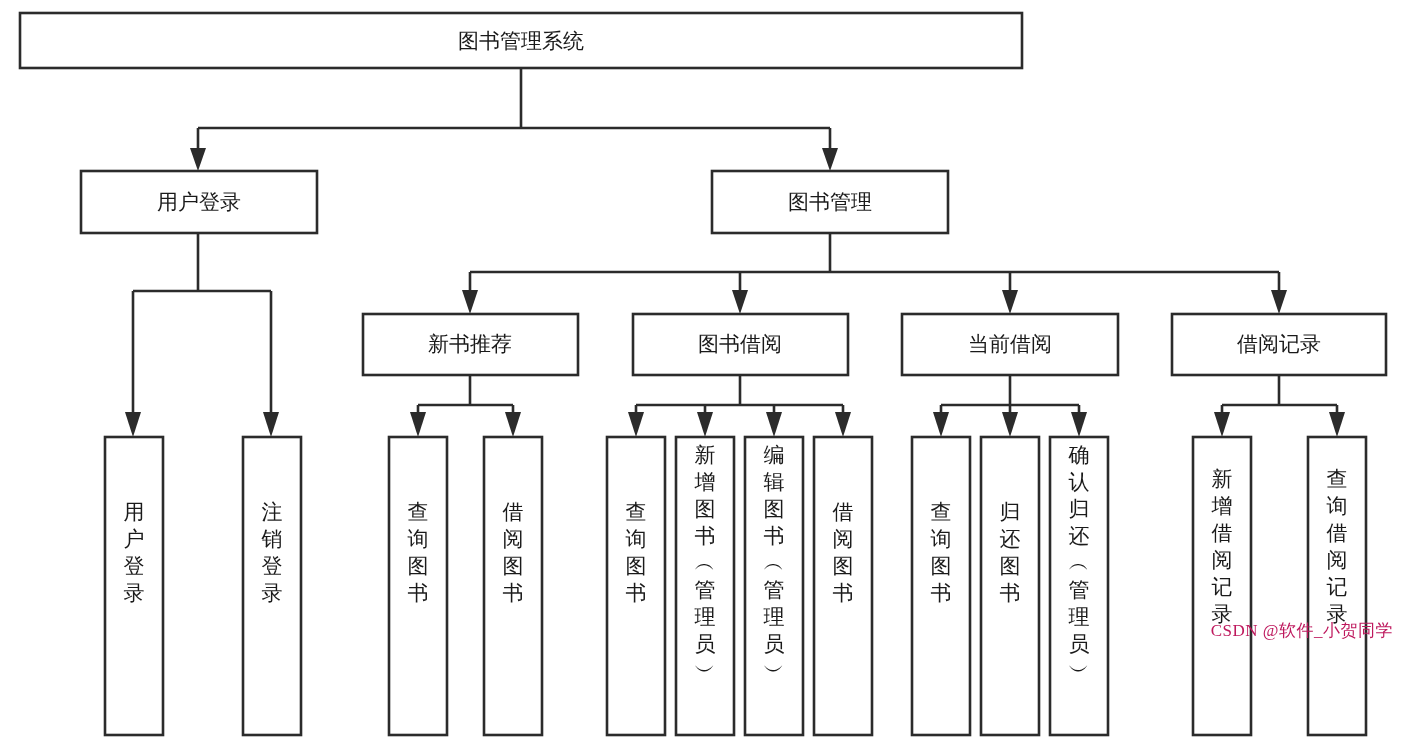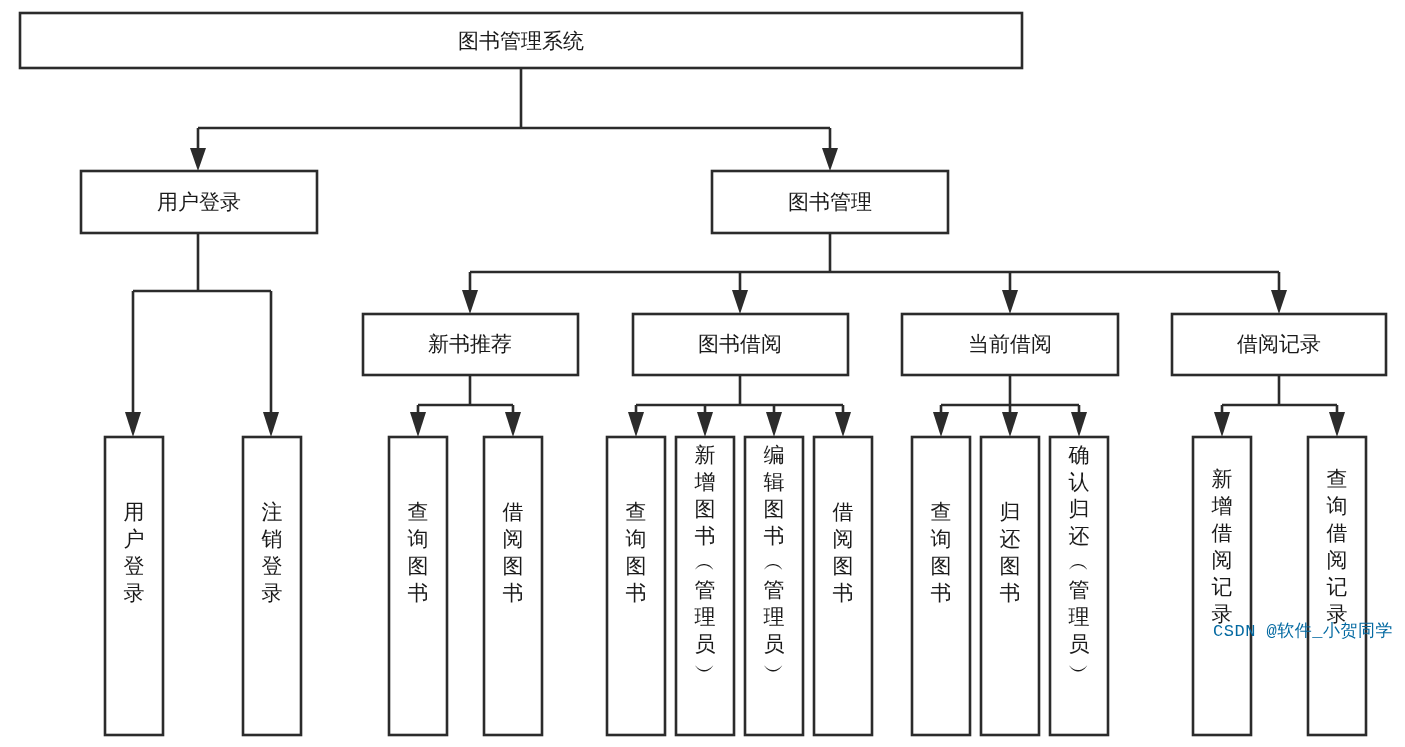--- a/index.html
+++ b/index.html
@@ -52,23 +52,23 @@
   .leaf-label {
     font-family: "Liberation Sans", sans-serif;
     font-size: 21px;
     fill: #1a1a1a;
     text-anchor: middle;
   }
   .watermark {
     position: absolute;
     right: 12px;
     bottom: 4px;
-    font-family: Liberation Mono, monospace;
+    font-family: Liberation Serif, serif;
     font-size: 17px;
-    color: #0369a1;
+    color: #be185d;
     letter-spacing: 0.5px;
     white-space: nowrap;
     user-select: none;
   }
 </style>
 </head>
 <body>
 
 <div id="diagram-root">
 

